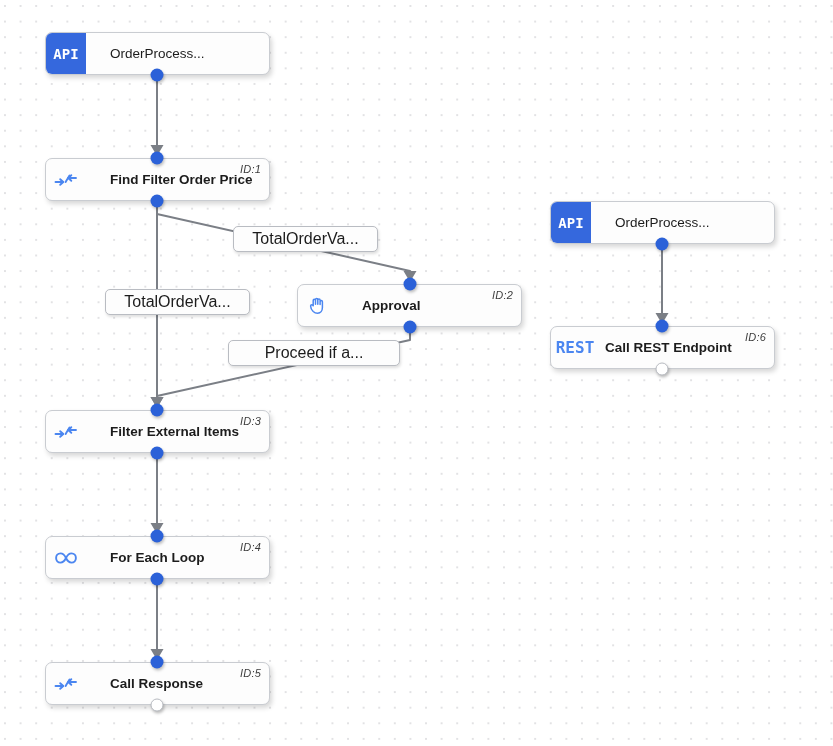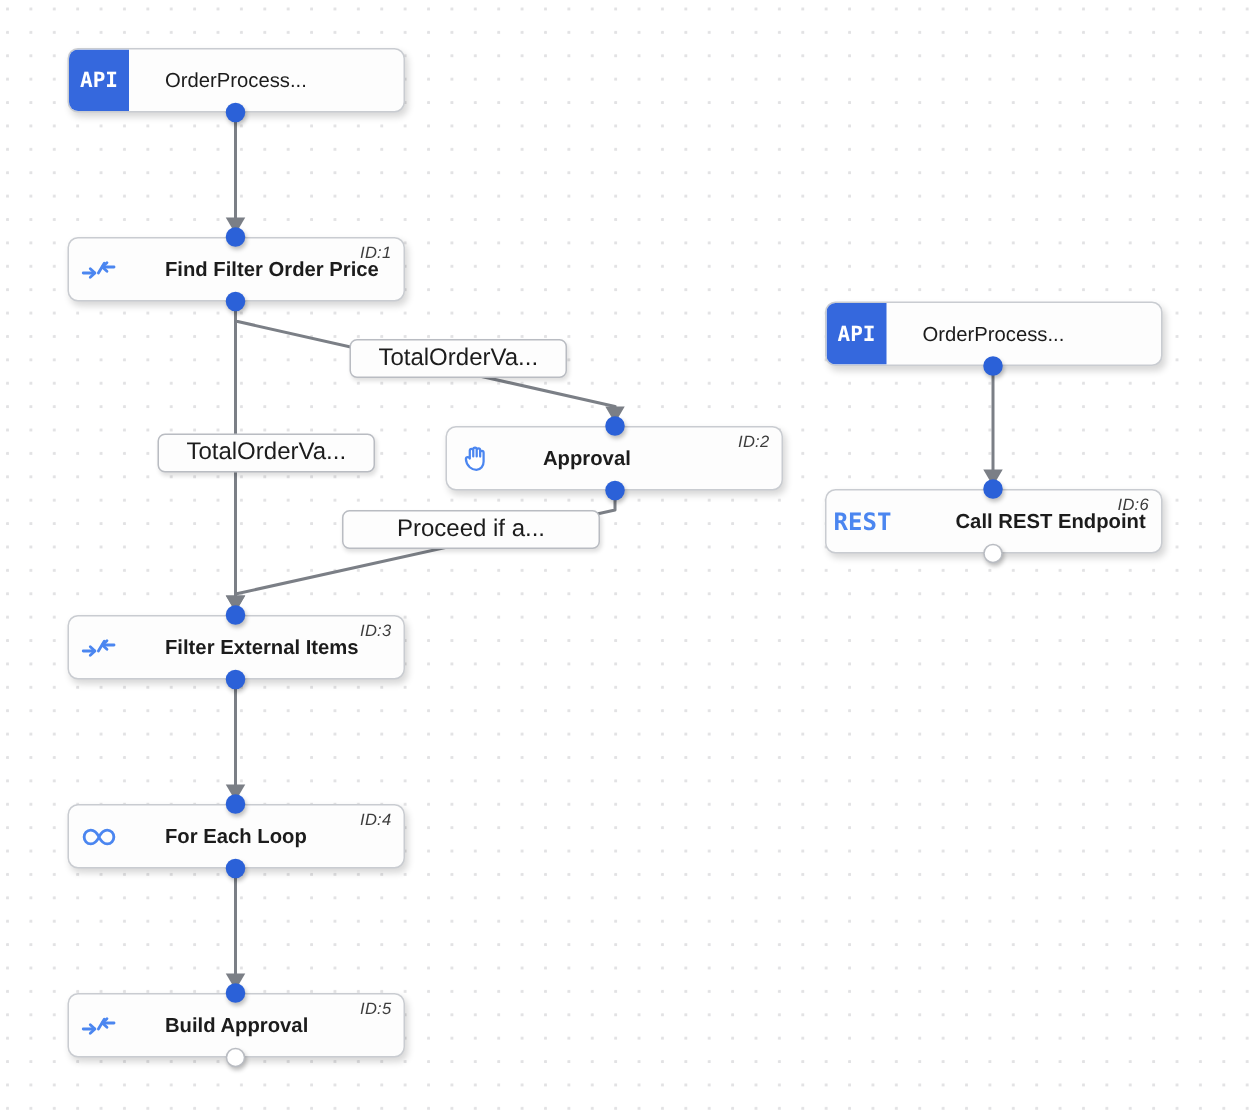--- a/index.html
+++ b/index.html
@@ -198,34 +198,34 @@
           <svg class="glyph-icon" viewBox="0 0 26 22">
             <g stroke="#4b86f0" stroke-width="1.9" fill="none" stroke-linecap="round" stroke-linejoin="round">
               <path d="M2.5 13 L10 13"></path>
               <path d="M7.2 10.2 L10.3 13 L7.2 15.8"></path>
               <path d="M23 9 L15.5 9"></path>
               <path d="M18.3 6.2 L15.2 9 L18.3 11.8"></path>
               <path d="M12.6 13 L16.5 6.5"></path>
             </g>
           </svg>
         </div>
-        <div class="node-title">Build Approval</div>
+        <div class="node-title">Call Response</div>
         <div class="node-id">ID:5</div>
       </div>
       <div class="node" style="left: 550px; top: 201px; width: 225px; height: 43px;">
         <div class="node-icon-box api">
           <span class="badge-text white">API</span>
         </div>
         <div class="node-title light">OrderProcess...</div>
       </div>
       <div class="node" style="left: 550px; top: 326px; width: 225px; height: 43px;">
         <div class="node-icon-box" style="flex-basis: 48px; width: 48px;">
           <span class="badge-text blue">REST</span>
         </div>
-        <div class="node-title" style="padding-left: 6px; margin-left: 32px;">Call REST Endpoint</div>
+        <div class="node-title" style="padding-left: 6px;">Call REST Endpoint</div>
         <div class="node-id">ID:6</div>
       </div>
     </div>
   <div id="labels-root">
       <div class="edge-label" style="left: 233px; top: 226px; width: 145px;">
         <span>TotalOrderVa...</span>
       </div>
       <div class="edge-label" style="left: 105px; top: 289px; width: 145px;">
         <span>TotalOrderVa...</span>
       </div>

